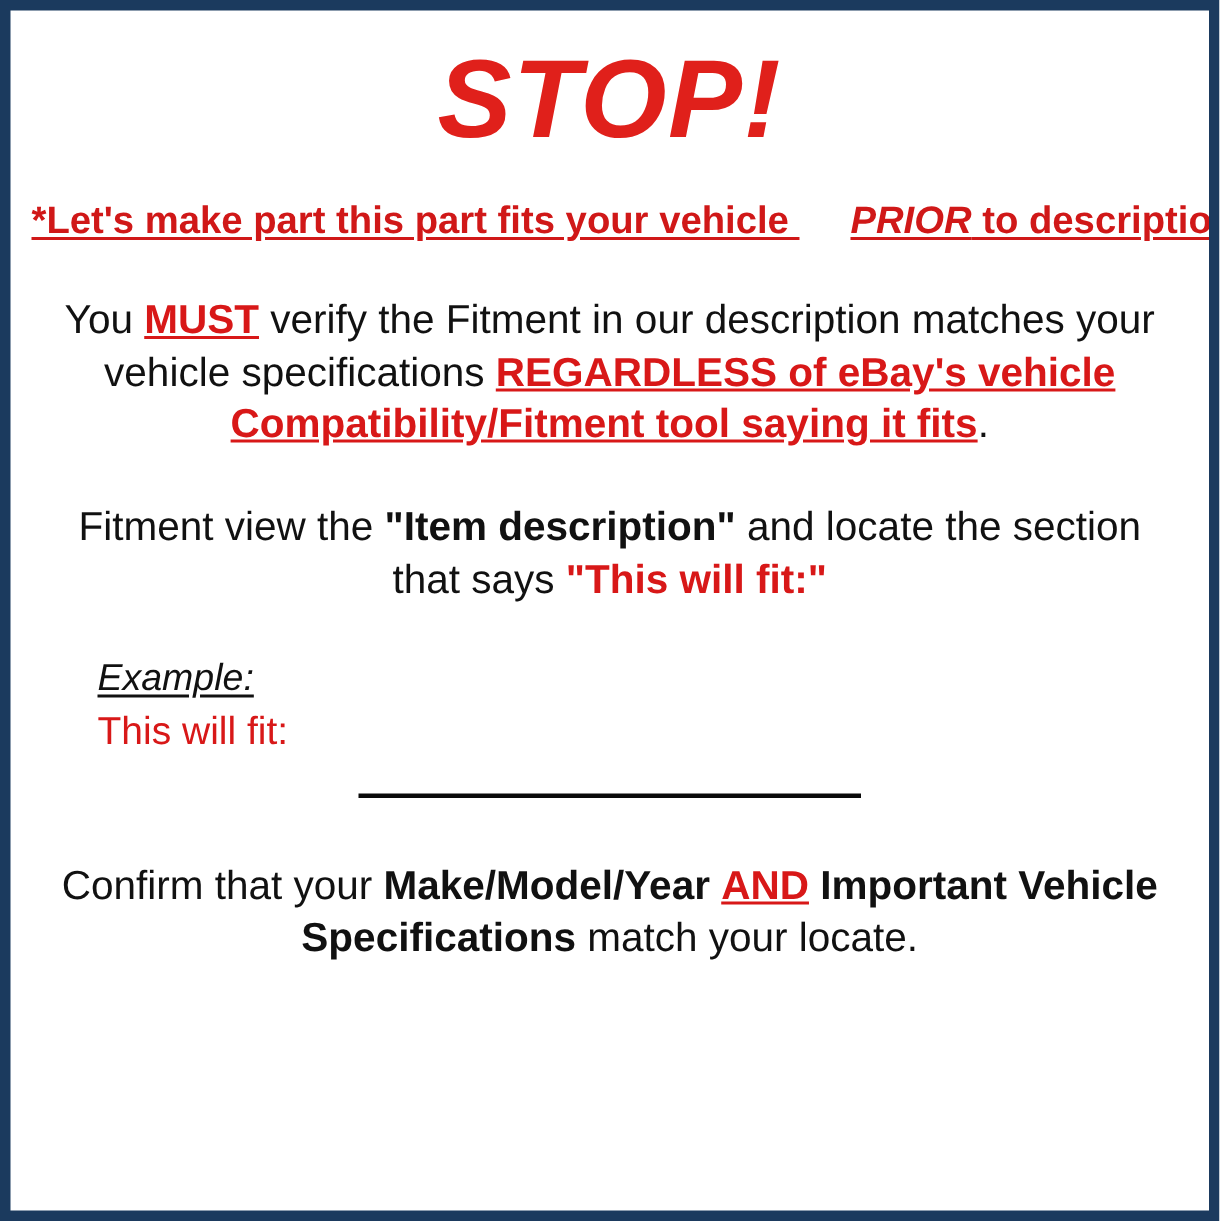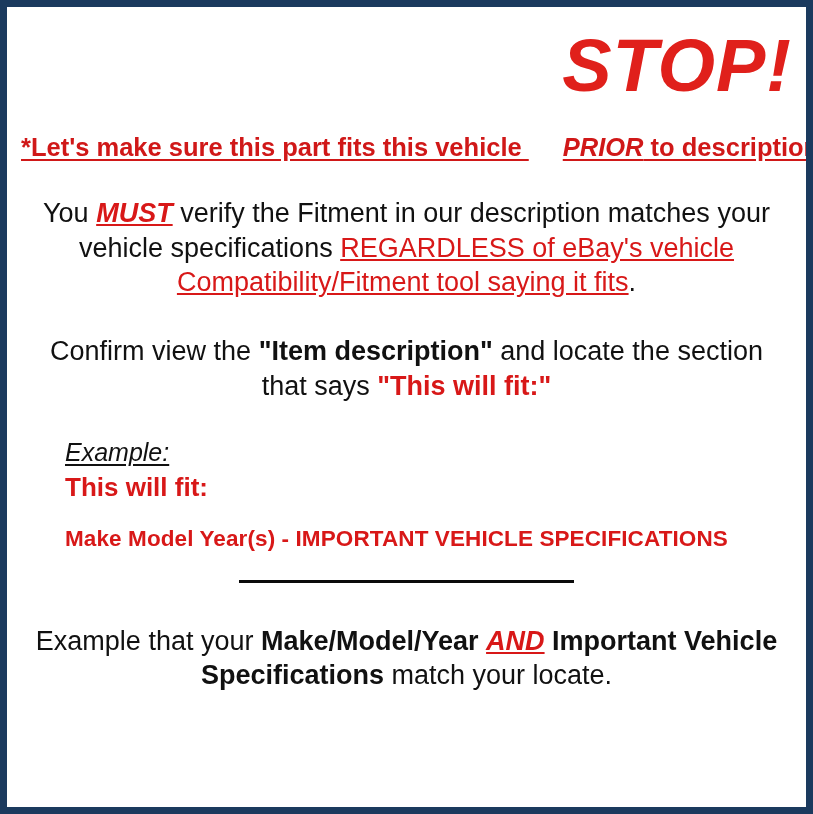--- a/index.html
+++ b/index.html
@@ -30,21 +30,20 @@
 
   
   .stop-title {
     font-size: 74px;
     font-weight: bold;
     font-style: italic;
     color: #e0201b;
     line-height: 1.0;
     letter-spacing: 1px;
     margin: 12px 0 0 0;
-    text-align: right;
   }
 
   
   .subheading {
     margin: 30px 0 0 0;
     font-size: 25.5px;
     font-weight: bold;
     color: #d01818;
     line-height: 1.15;
     white-space: nowrap;
@@ -69,27 +68,26 @@
   .para.p1 { margin-top: 34px; }
   .para.p2 { margin-top: 34px; }
   .para.p-confirm { margin-top: 30px; }
   .para.p-vin { margin-top: 38px; }
 
   .b { font-weight: bold; }
   .redbold { color: #d81818; font-weight: bold; }
   .mustlike {
     color: #d81818;
     font-weight: bold;
-    font-style: italic;
     text-decoration: underline;
     text-underline-offset: 2px;
   }
   .redbold-u {
     color: #d81818;
-    font-weight: normal;
+    font-weight: bold;
     text-decoration: underline;
     text-underline-offset: 2px;
   }
 
   
   .example-block {
     text-align: left;
     padding-left: 44px;
     margin-top: 36px;
   }
@@ -97,21 +95,21 @@
     font-size: 25px;
     font-style: italic;
     color: #111111;
     text-decoration: underline;
     text-underline-offset: 3px;
     line-height: 1.1;
     margin-top: 14px;
   }
   .example-fit {
     font-size: 26px;
-    font-weight: bold;
+    font-weight: normal;
     color: #d81818;
     line-height: 1.1;
     margin-top: 6px;
   }
   .example-spec {
     font-size: 22.5px;
     font-weight: bold;
     color: #d81818;
     line-height: 1.1;
     margin-top: 26px;
@@ -132,40 +130,39 @@
 </style>
 </head>
 <body>
 
 <div class="notice-card">
   <div class="notice-inner">
 
     <div class="stop-title">STOP!</div>
 
     <div class="subheading">
-      <span class="u">*Let's make sure this part fits this vehicle </span><span class="u ital">PRIOR</span><span class="u"> to description*</span>
+      <span class="u">*Let's make part this part fits your vehicle </span><span class="u ital">PRIOR</span><span class="u"> to description*</span>
     </div>
 
     <p class="para p1">
       <span>You </span><span class="mustlike">MUST</span><span> verify the Fitment in our description matches your vehicle specifications </span><span class="redbold-u">REGARDLESS of eBay's vehicle Compatibility/Fitment tool saying it fits</span><span>.</span>
     </p>
 
     <p class="para p2">
-      <span>Confirm view the </span><span class="b">"Item description"</span><span> and locate the section that says </span><span class="redbold">"This will fit:"</span>
+      <span>Fitment view the </span><span class="b">"Item description"</span><span> and locate the section that says </span><span class="redbold">"This will fit:"</span>
     </p>
 
     <div class="example-block">
       <div class="example-label">Example:</div>
       <div class="example-fit">This will fit:</div>
-      <div class="example-spec">Make Model Year(s) - IMPORTANT VEHICLE SPECIFICATIONS</div>
     </div>
 
     <div class="divider-wrap">
       <div class="divider"></div>
     </div>
 
     <p class="para p-confirm">
-      <span>Example that your </span><span class="b">Make/Model/Year</span><span>&nbsp;</span><span class="mustlike">AND</span><span>&nbsp;</span><span class="b">Important Vehicle Specifications</span><span> match your locate.</span>
+      <span>Confirm that your </span><span class="b">Make/Model/Year</span><span>&nbsp;</span><span class="mustlike">AND</span><span>&nbsp;</span><span class="b">Important Vehicle Specifications</span><span> match your locate.</span>
     </p>
 
 
   </div>
 </div>
 
 </body></html>

